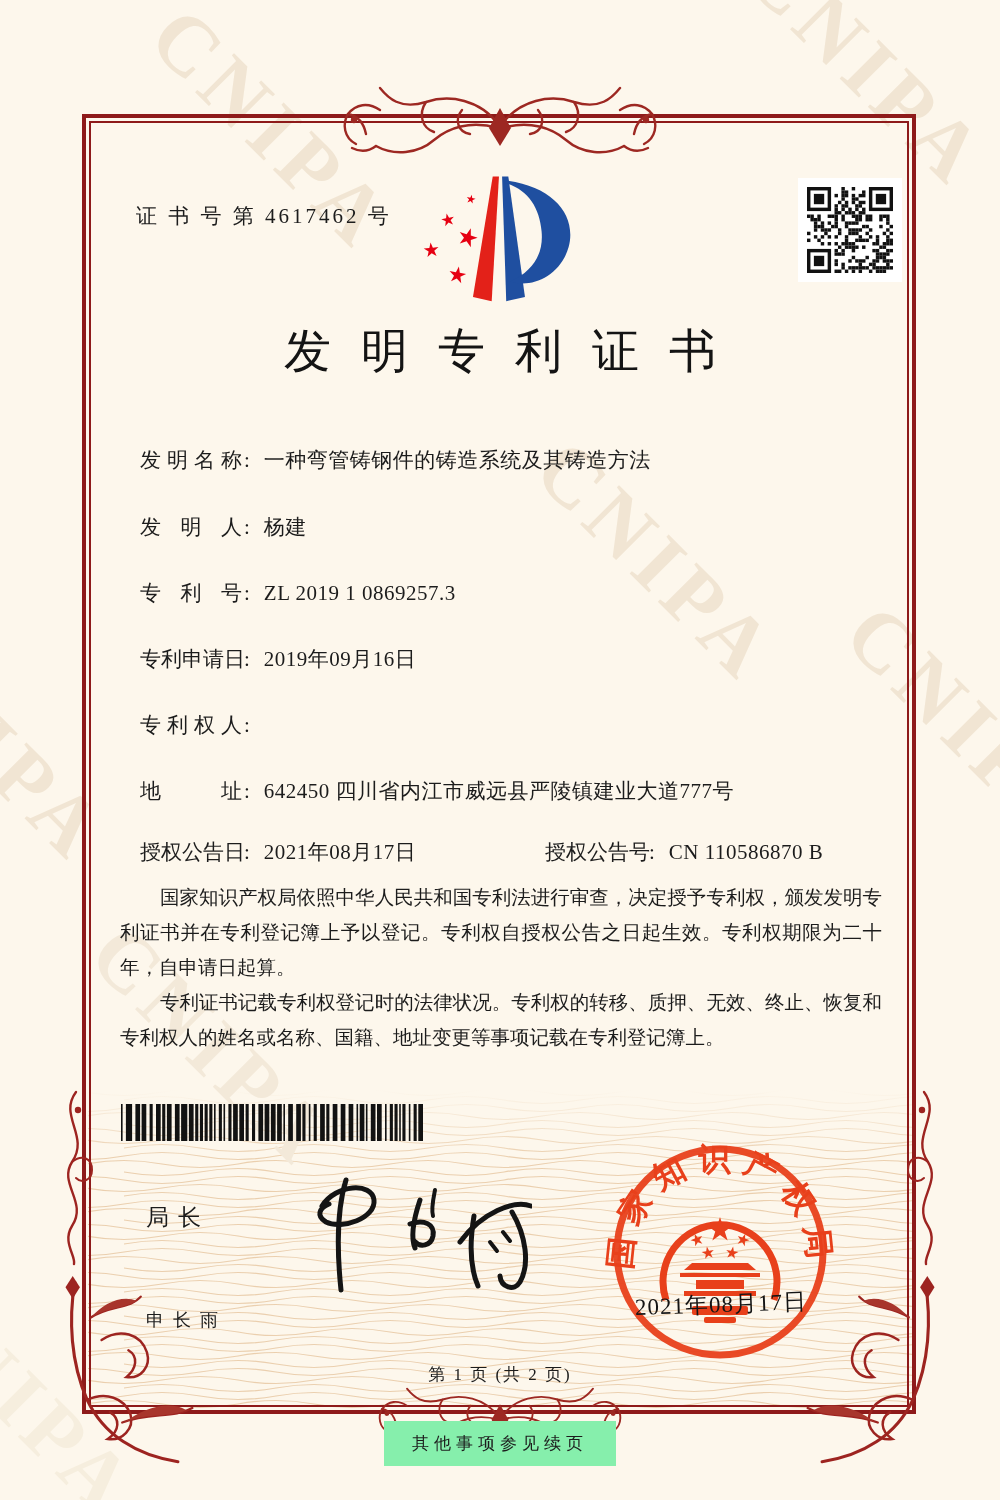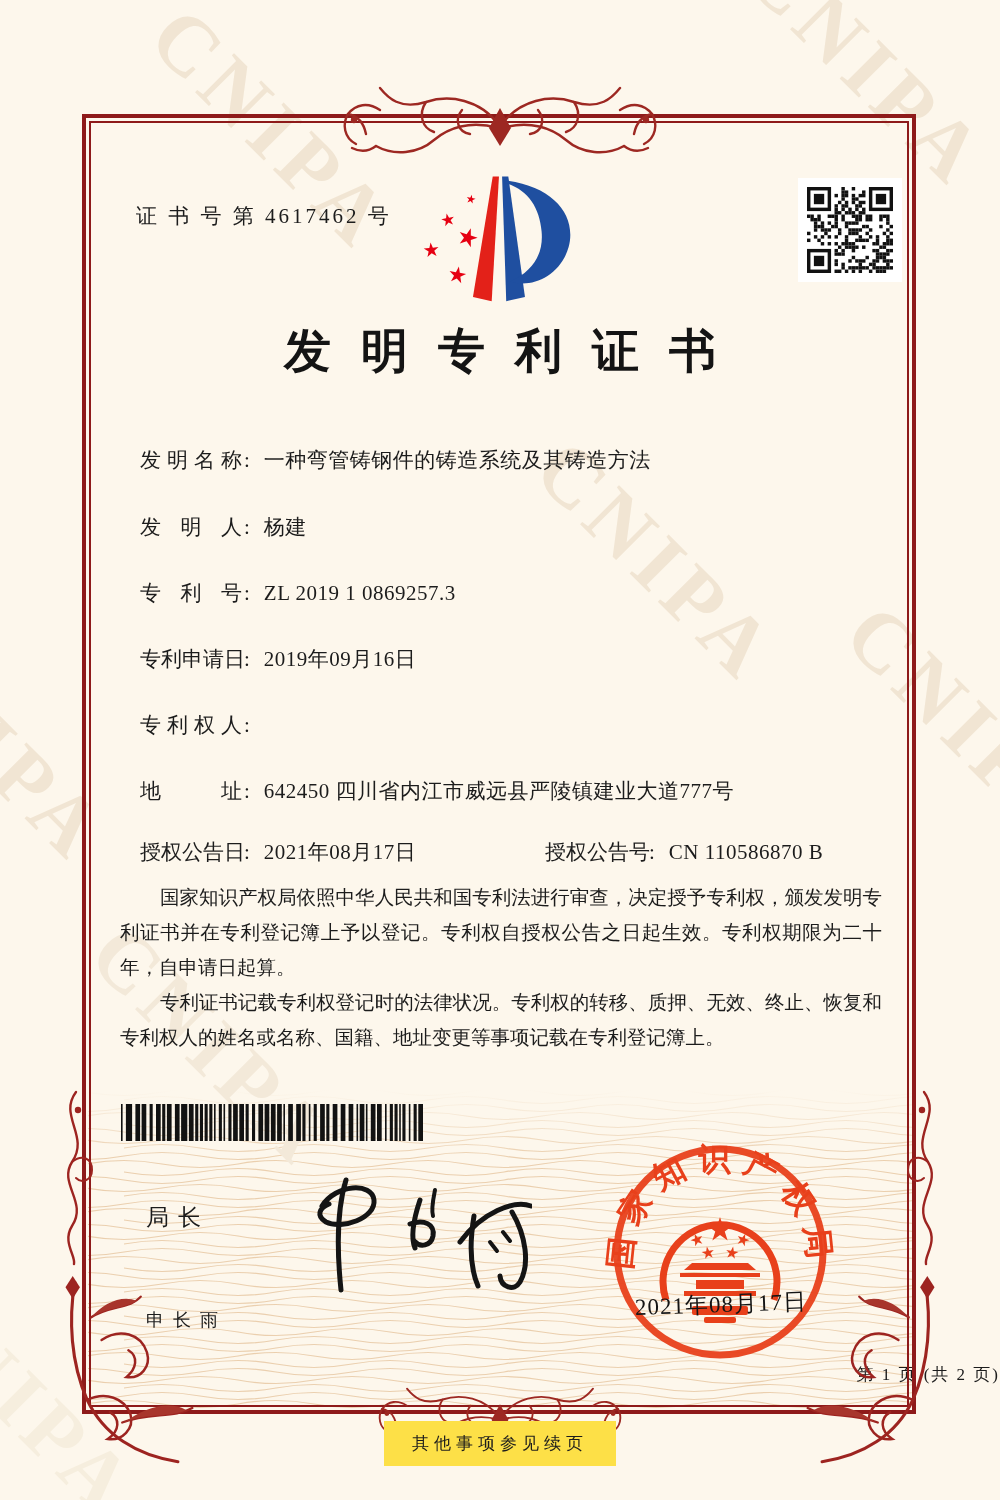--- a/index.html
+++ b/index.html
@@ -23,21 +23,21 @@
   .frame .inner{position:absolute;inset:3px;border:2px solid #8e1a1a;}
 
   .orn{position:absolute;z-index:5;}
 
   
   .certnum{position:absolute;left:136px;top:182px;font-size:21px;letter-spacing:3px;z-index:3;margin-top:20px;}
   .logo{position:absolute;left:416px;top:166px;width:168px;height:156px;z-index:3;}
   .qrbox{position:absolute;left:798px;top:178px;width:104px;height:104px;background:#fff;z-index:3;
       display:flex;align-items:center;justify-content:center;}
   .title{position:absolute;left:0;top:320px;width:1000px;text-align:center;font-size:47px;
-      font-weight:bold;letter-spacing:30px;text-indent:30px;color:#141414;z-index:3;}
+      font-weight:normal;letter-spacing:30px;text-indent:30px;color:#141414;z-index:3;}
 
   
   .row{position:absolute;left:140px;display:flex;align-items:baseline;font-size:21px;z-index:3;white-space:nowrap;}
   .jlabel{display:inline-flex;justify-content:space-between;width:102px;flex:none;}
   .colon{margin:0 14px 0 2px;}
   .value{letter-spacing:0.5px;}
   .group2{position:absolute;left:405px;display:flex;align-items:baseline;}
 
   
   .paras{position:absolute;left:120px;top:880px;width:762px;z-index:3;}
@@ -46,23 +46,23 @@
   .barcode{position:absolute;left:120px;top:1104px;width:312px;height:37px;z-index:3;}
 
   .signer-title{position:absolute;left:146px;top:1202px;font-size:23px;letter-spacing:9px;z-index:3;text-align:right;}
   .signer-name{position:absolute;left:146px;top:1308px;font-size:18px;letter-spacing:9px;z-index:3;}
   .signature{position:absolute;left:284px;top:1164px;width:248px;height:136px;z-index:3;}
 
   .seal{position:absolute;left:602px;top:1132px;width:236px;height:236px;z-index:3;}
   .sealdate{position:absolute;left:606px;top:1289px;width:230px;text-align:center;font-size:23px;
       letter-spacing:1px;color:#141414;transform:rotate(-2deg);z-index:3;}
 
-  .pagenum{position:absolute;left:0;top:1363px;width:1000px;text-align:right;font-size:17px;
+  .pagenum{position:absolute;left:0;top:1363px;width:1000px;text-align:center;font-size:17px;
       letter-spacing:2px;z-index:3;}
-  .note{position:absolute;left:50%;top:1421px;transform:translateX(-50%);background:#fde047;
+  .note{position:absolute;left:50%;top:1421px;transform:translateX(-50%);background:#86efac;
       padding:11px 28px;font-size:17px;letter-spacing:5px;z-index:6;}
 </style>
 </head>
 <body>
 
 <div id="page">
 
   <span class="wm" style="left:200px;top:-12px">CNIPA</span>
   <span class="wm" style="left:795px;top:-75px">CNIPA</span>
   <span class="wm" style="left:585px;top:420px">CNIPA</span>

